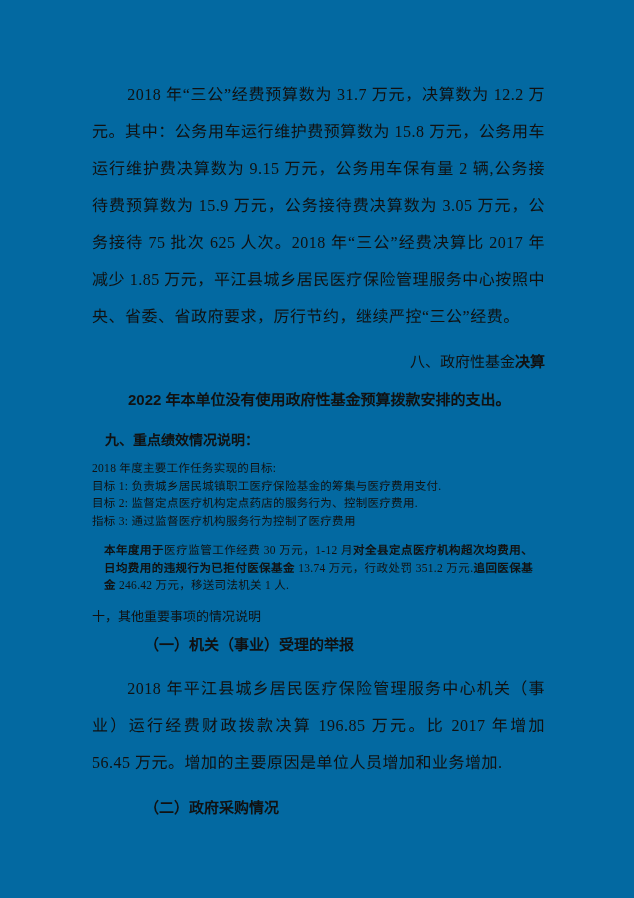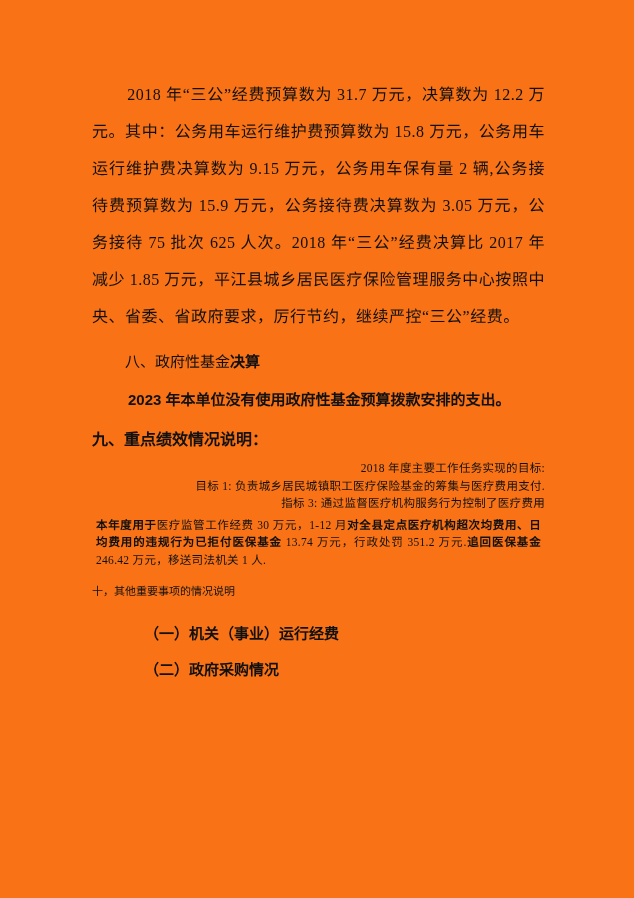--- a/index.html
+++ b/index.html
@@ -5,21 +5,21 @@
   html, body {
     margin: 0;
     padding: 0;
     background: #ffffff;
   }
   .page {
     position: relative;
     width: 634px;
     height: 898px;
     box-sizing: border-box;
-    background: #f97316;
+    background: #0369a1;
     color: #111111;
     padding: 76px 89px 0 92px;
     overflow: hidden;
     font-family: "Liberation Serif", "DejaVu Serif", serif;
   }
   
   .body-para {
     margin: 0 0 16px 0;
     font-size: 16px;
     line-height: 37px;
@@ -27,64 +27,64 @@
     text-indent: 2.2em;
     letter-spacing: 0.5px;
   }
   
   .section-heading-kai {
     margin: 2px 0 16px 0;
     font-size: 15px;
     line-height: 22px;
     padding-left: 33px;
     font-weight: normal;
+    text-align: right;
   }
   .section-heading-kai .bold-sans {
     font-family: "Liberation Sans", "DejaVu Sans", sans-serif;
     font-weight: bold;
   }
   
   .bold-statement {
     margin: 0 0 18px 0;
     font-size: 15px;
     line-height: 22px;
     padding-left: 36px;
     font-family: "Liberation Sans", "DejaVu Sans", sans-serif;
     font-weight: bold;
   }
   
   .section-heading-bold {
-    margin: 0 0 9px 0;
-    font-size: 16px;
+    margin: 0 0 9px 13px;
+    font-size: 14px;
     line-height: 22px;
     font-family: "Liberation Sans", "DejaVu Sans", sans-serif;
     font-weight: bold;
   }
   
   .small-block {
     font-size: 11.5px;
     line-height: 17.5px;
     letter-spacing: 0.3px;
   }
   .goal-line {
     white-space: normal;
-    text-align: right;
   }
   .small-summary {
-    margin: 4px;
+    margin: 12px;
     text-align: justify;
   }
   .small-summary .seg-bold {
     font-family: "Liberation Sans", "DejaVu Sans", sans-serif;
     font-weight: bold;
   }
   
   .section-heading-ten {
-    margin: 12px 0 22px 0;
-    font-size: 11px;
+    margin: 12px 0 7px 0;
+    font-size: 13px;
     line-height: 20px;
     font-family: "Liberation Sans", "DejaVu Sans", sans-serif;
     font-weight: 500;
   }
   
   .sub-heading {
     margin: 0 0 14px 0;
     font-size: 15px;
     line-height: 22px;
     padding-left: 52px;
@@ -97,33 +97,35 @@
 </style>
 </head>
 <body>
 
 <div class="page">
 
   <p class="body-para">2018 年“三公”经费预算数为 31.7 万元，决算数为 12.2 万元。其中：公务用车运行维护费预算数为 15.8 万元，公务用车运行维护费决算数为 9.15 万元，公务用车保有量 2 辆,公务接待费预算数为 15.9 万元，公务接待费决算数为 3.05 万元，公务接待 75 批次 625 人次。2018 年“三公”经费决算比 2017 年减少 1.85 万元，平江县城乡居民医疗保险管理服务中心按照中央、省委、省政府要求，厉行节约，继续严控“三公”经费。</p>
 
   <p class="section-heading-kai"><span>八、政府性基金</span><span class="bold-sans">决算</span></p>
 
-  <p class="bold-statement">2023 年本单位没有使用政府性基金预算拨款安排的支出。</p>
+  <p class="bold-statement">2022 年本单位没有使用政府性基金预算拨款安排的支出。</p>
 
   <h3 class="section-heading-bold">九、重点绩效情况说明：</h3>
 
   <div class="small-block">
     <div id="goal-lines">
         <div class="goal-line">2018 年度主要工作任务实现的目标:</div>
         <div class="goal-line">目标 1: 负责城乡居民城镇职工医疗保险基金的筹集与医疗费用支付.</div>
+        <div class="goal-line">目标 2: 监督定点医疗机构定点药店的服务行为、控制医疗费用.</div>
         <div class="goal-line">指标 3: 通过监督医疗机构服务行为控制了医疗费用</div>
       </div>
     <p class="small-summary" id="summary-para"><span class="seg-bold">本年度用于</span><span>医疗监管工作经费 30 万元，1-12 月</span><span class="seg-bold">对全县定点医疗机构超次均费用、日均费用的违规行为已拒付医保基金</span><span> 13.74 万元，行政处罚 351.2 万元.</span><span class="seg-bold">追回医保基金</span><span> 246.42 万元，移送司法机关 1 人.</span></p>
   </div>
 
   <h3 class="section-heading-ten">十，其他重要事项的情况说明</h3>
 
-  <h4 class="sub-heading">（一）机关（事业）运行经费</h4>
+  <h4 class="sub-heading">（一）机关（事业）受理的举报</h4>
 
+  <p class="body-para">2018 年平江县城乡居民医疗保险管理服务中心机关（事业）运行经费财政拨款决算 196.85 万元。比 2017 年增加 56.45 万元。增加的主要原因是单位人员增加和业务增加.</p>
 
   <h4 class="sub-heading last">（二）政府采购情况</h4>
 
 </div>
 
 </body></html>

